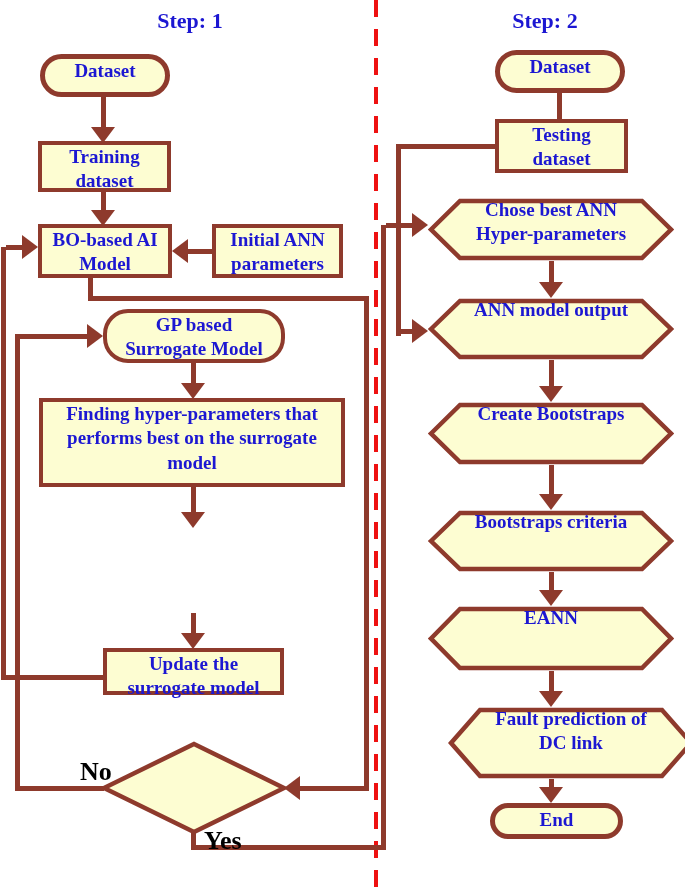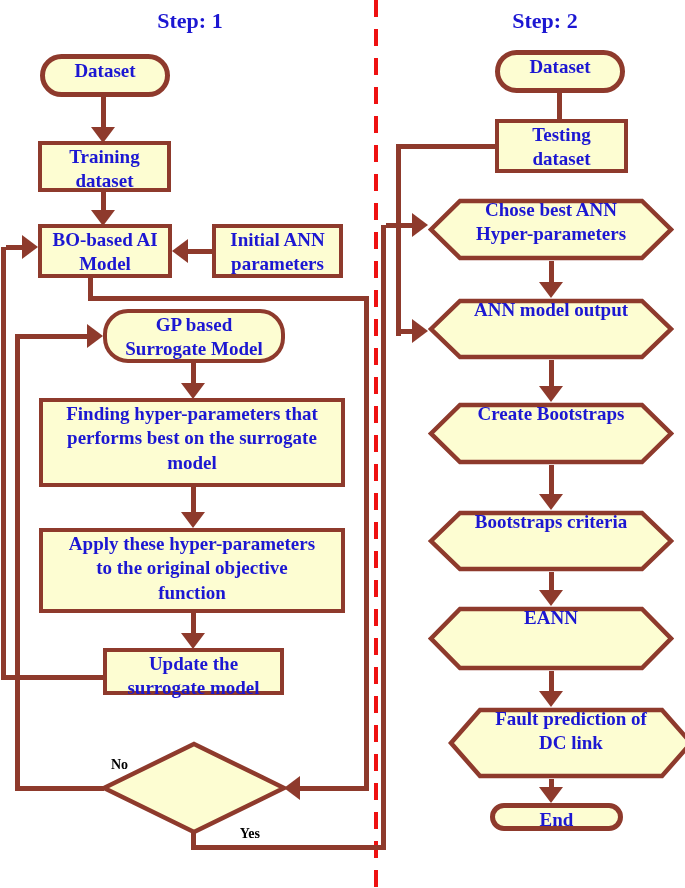--- a/index.html
+++ b/index.html
@@ -12,21 +12,21 @@
   html,body{margin:0;padding:0;background:#ffffff;}
   .canvas{
     position:relative;width:685px;height:888px;background:#ffffff;overflow:hidden;
     font-family:"Liberation Serif","DejaVu Serif",serif;font-weight:bold;
   }
   .node{position:absolute;display:flex;align-items:flex-start;justify-content:center;box-sizing:border-box;}
   .rect{background:var(--fill);border:4px solid var(--line);}
   .stadium{background:var(--fill);border:5px solid var(--line);border-radius:24px;}
   .lbl{white-space:pre-line;text-align:center;color:var(--blue);font-size:19px;line-height:1.28;}
   .title{position:absolute;text-align:center;color:var(--blue);font-size:22px;}
-  .branch{position:absolute;text-align:right;color:var(--black);font-size:14px;}
+  .branch{position:absolute;text-align:left;color:var(--black);font-size:26px;}
   .seg{position:absolute;background:var(--line);}
   .ah{position:absolute;width:0;height:0;}
   .ah-down{border-left:12px solid transparent;border-right:12px solid transparent;border-top:16px solid var(--line);}
   .ah-right{border-top:12px solid transparent;border-bottom:12px solid transparent;border-left:16px solid var(--line);}
   .ah-left{border-top:12px solid transparent;border-bottom:12px solid transparent;border-right:16px solid var(--line);}
   .hex{position:absolute;}
   .hex svg{position:absolute;left:0;top:0;}
   .hex .lbl{position:relative;z-index:2;}
   .hex{display:flex;align-items:flex-start;justify-content:center;}
   .divider{
@@ -129,25 +129,20 @@
   </div>
   <div class="node rect" style="left:103px;top:309px;width:182px;height:54px;border-radius:25px;">
     <span class="lbl">GP based
 Surrogate Model</span>
   </div>
   <div class="node rect" style="left:39px;top:398px;width:306px;height:89px;">
     <span class="lbl">Finding hyper-parameters that
 performs best on the surrogate
 model</span>
   </div>
-  <div class="node rect" style="left:39px;top:528px;width:306px;height:85px;">
-    <span class="lbl">Apply these hyper-parameters
-to the original objective
-function</span>
-  </div>
   <div class="node rect" style="left:103px;top:648px;width:181px;height:47px;">
     <span class="lbl">Update the
 surrogate model</span>
   </div>
   <div class="diamond" style="left:101px;top:741px;width:186px;height:94px;">
     <svg width="186" height="94" viewBox="0 0 186 94">
       <polygon points="93,3 183,47 93,91 3,47" fill="var(--fill)" stroke="var(--line)" stroke-width="4.5"></polygon>
     </svg>
   </div>
   <div class="branch" style="left:80px;top:757px;width:48px;">No</div>
@@ -198,17 +193,17 @@
   </div>
 
   <div class="hex" style="left:448px;top:707px;width:246px;height:76px;">
     <svg width="246" height="72" viewBox="0 0 246 72">
       <polygon points="3,36 32,3 214,3 243,36 214,69 32,69" fill="var(--fill)" stroke="var(--line)" stroke-width="4.5"></polygon>
     </svg>
     <span class="lbl">Fault prediction of
 DC link</span>
   </div>
 
-  <div class="node stadium" style="left:490px;top:803px;width:133px;height:28px;">
+  <div class="node stadium" style="left:490px;top:803px;width:133px;height:36px;">
     <span class="lbl">End</span>
   </div>
 
 </div>
 
 </body></html>

